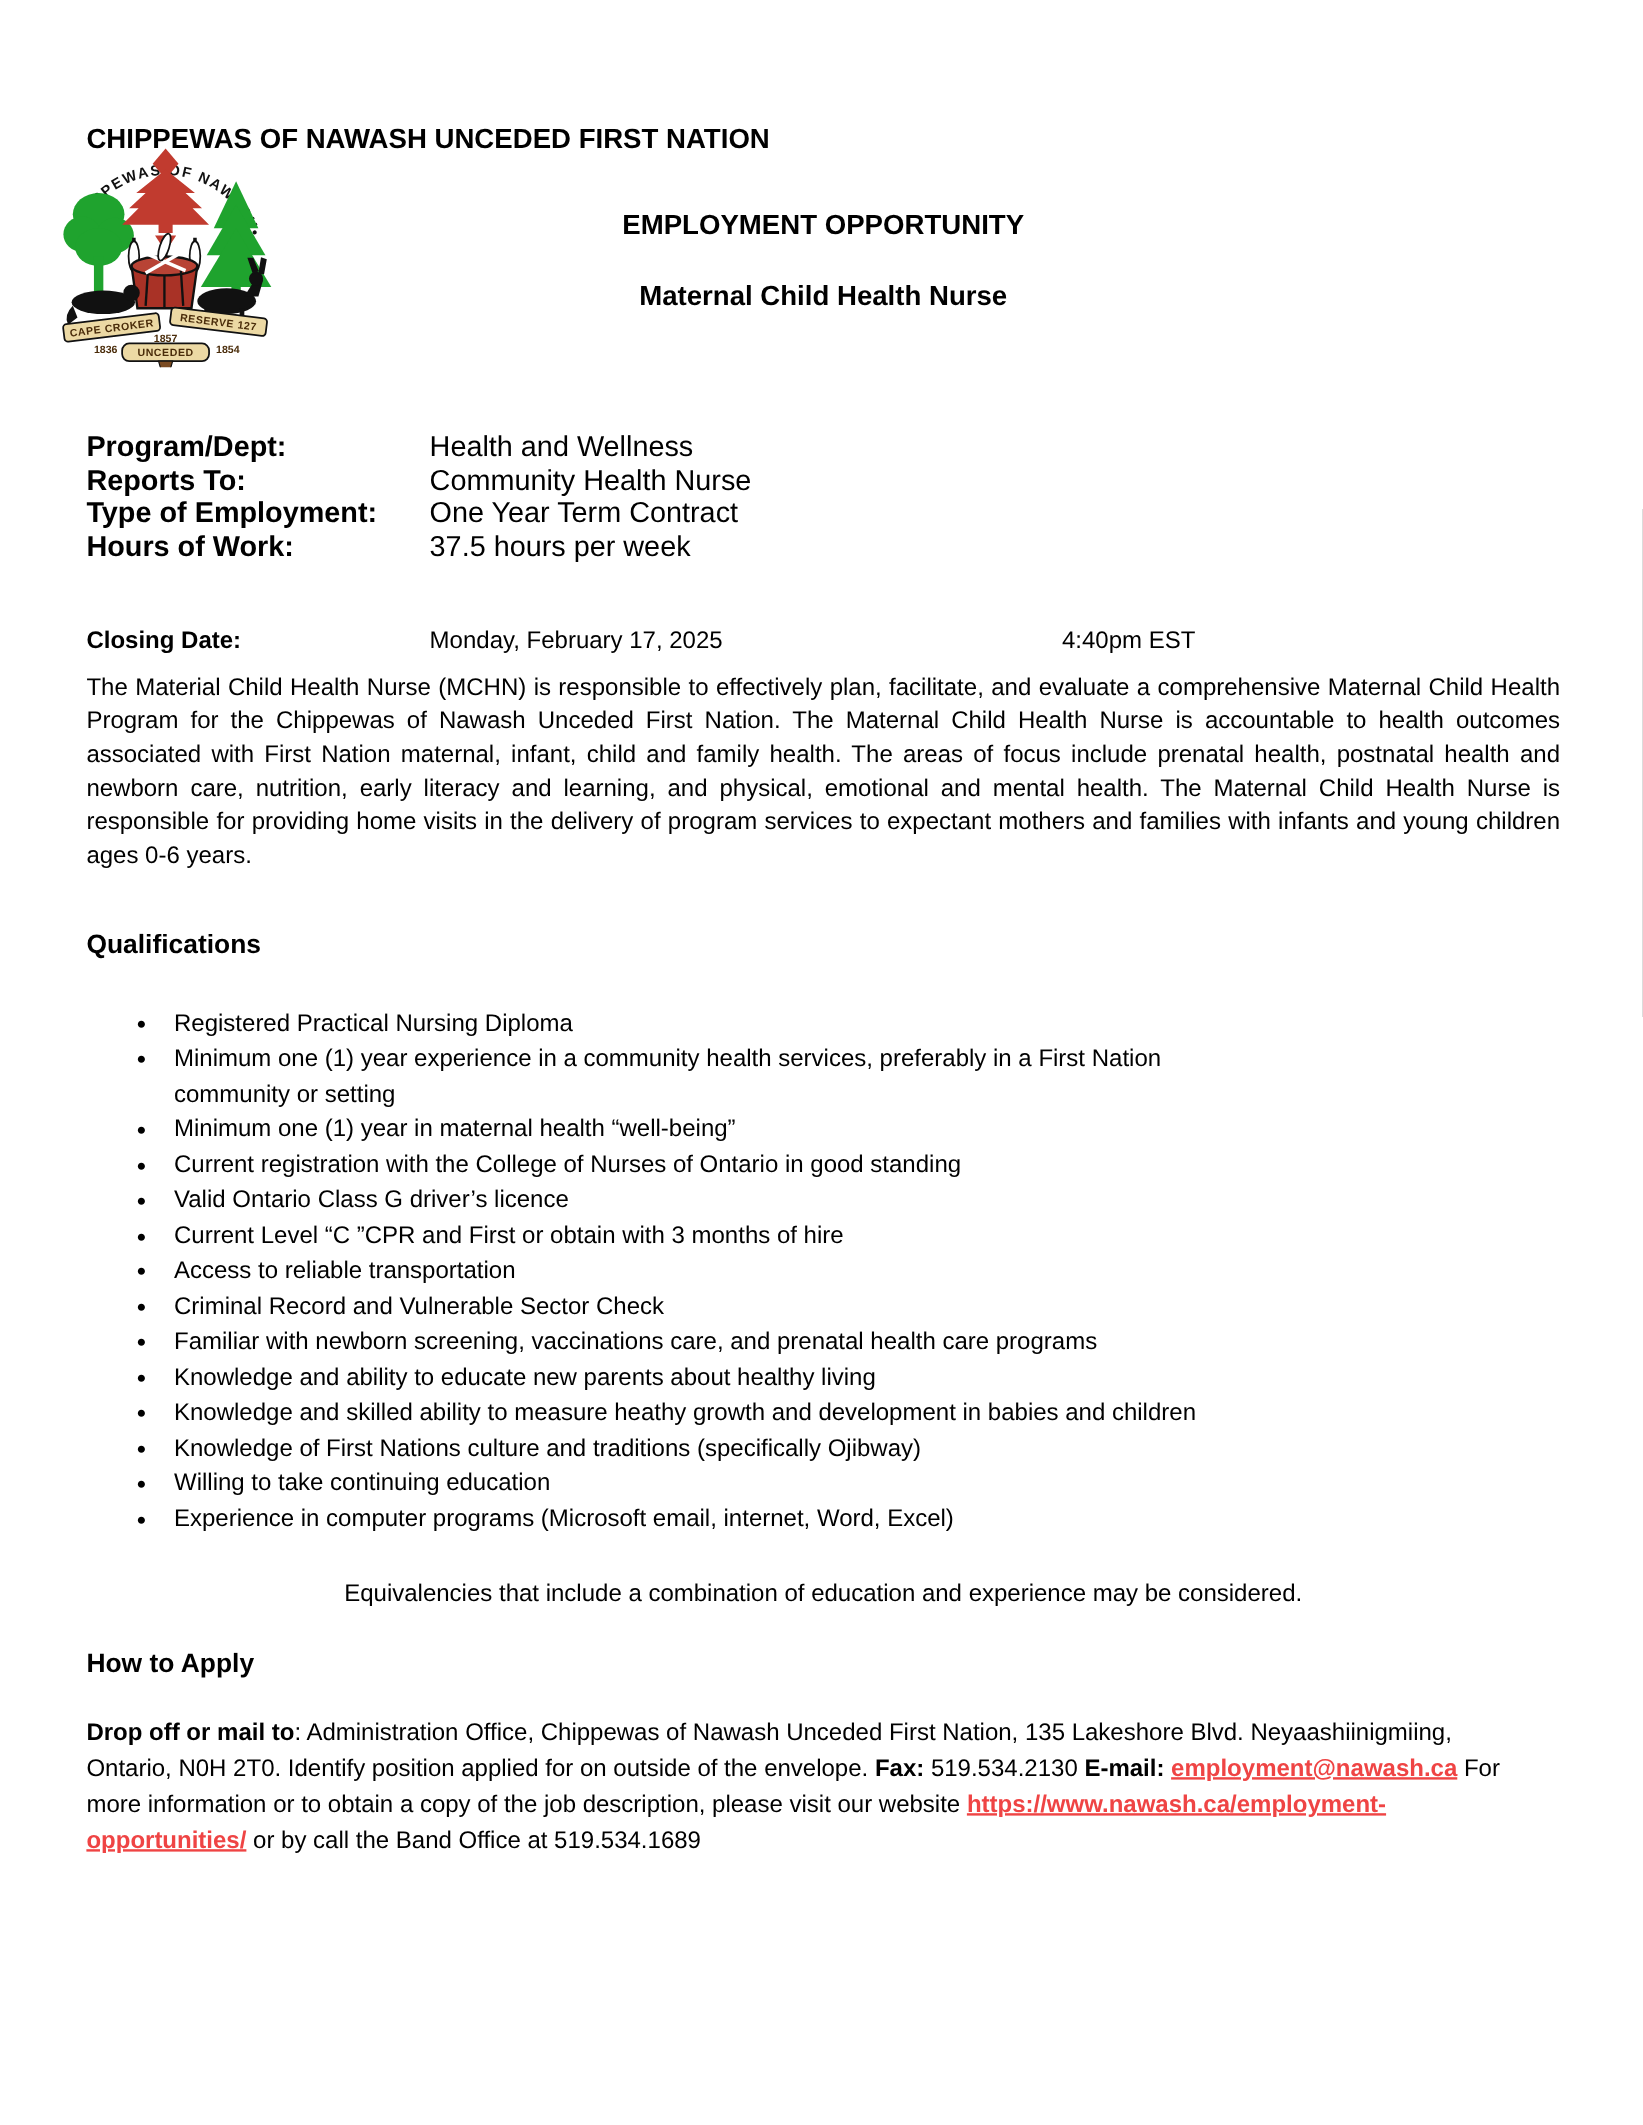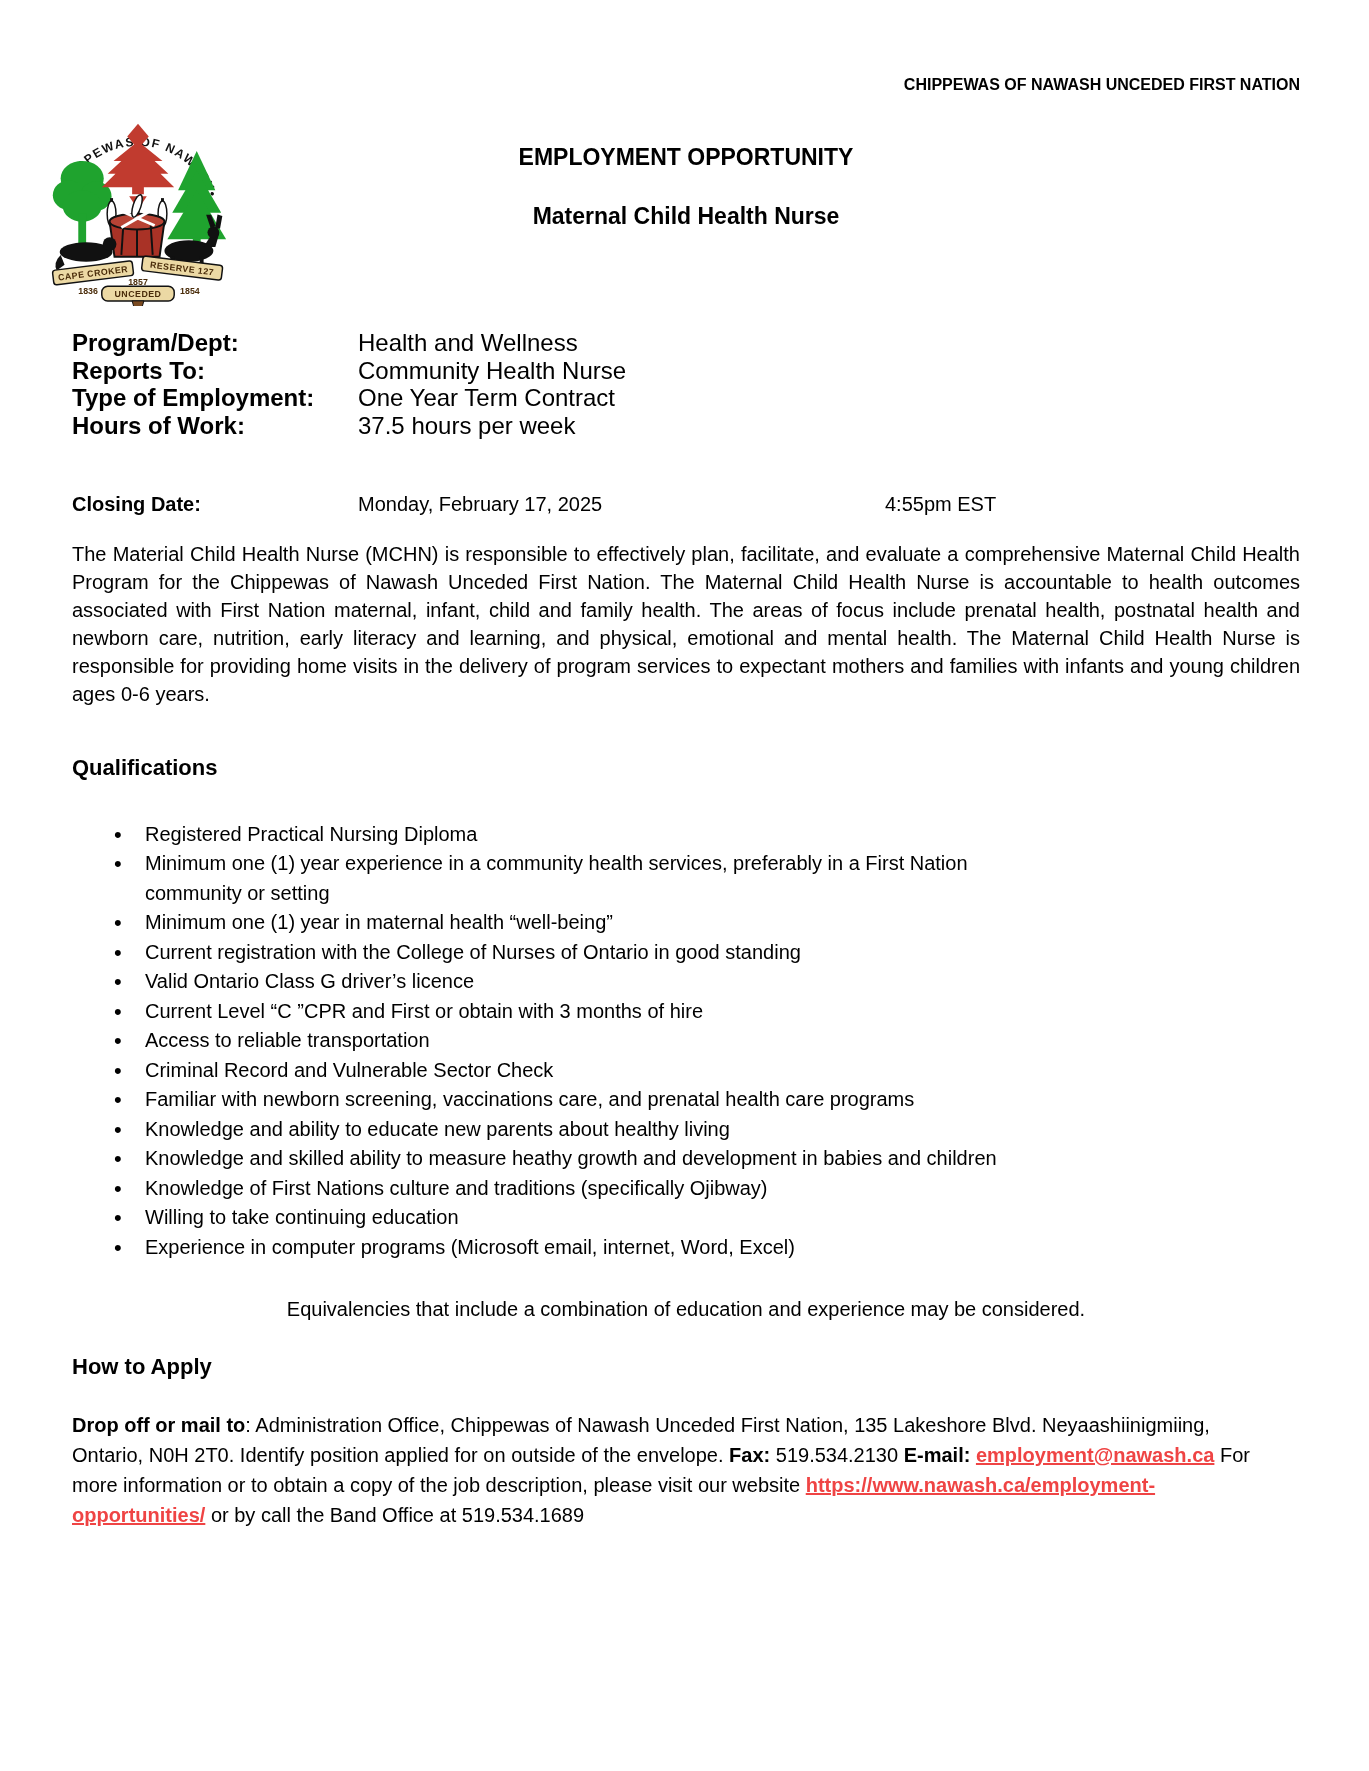--- a/index.html
+++ b/index.html
@@ -9,36 +9,36 @@
     position: relative;
     width: 1369px;
     height: 1771px;
     margin: 0 auto;
     background: #ffffff;
     color: #000000;
     padding: 72px 69px 0 72px;
     overflow: hidden;
   }
   
-  .doc-title   { text-align: right; font-size: 16px; font-weight: bold; line-height: 26px; }
+  .doc-title   { text-align: left; font-size: 23px; font-weight: bold; line-height: 26px; margin-top: 30px; }
   .doc-subtitle{ text-align: center; font-size: 23px; font-weight: bold; line-height: 26px; margin-top: 46px; }
   .doc-position{ text-align: center; font-size: 23px; font-weight: bold; line-height: 26px; margin-top: 33px; }
   .logo-wrap { position: absolute; left: 45px; top: 100px; width: 186px; height: 206px; }
   .logo-wrap svg { width: 100%; height: 100%; display: block; }
   
   .details { margin-top: 100px; }
   .detail-row { display: flex; line-height: 27.5px; font-size: 24px; }
   .detail-label { width: 286px; font-weight: bold; flex: 0 0 286px; }
   .detail-value { flex: 1; }
   .closing-row { display: flex; margin-top: 52px; line-height: 27.5px; font-size: 20px; }
   .closing-row .detail-value { flex: 0 0 527px; }
   .closing-time { flex: 1; }
   
   .summary {
-    margin-top: 21px;
+    margin-top: 10px;
     font-size: 20px;
     line-height: 28px;
     text-align: justify;
   }
   .section-heading { margin-top: 47px; font-size: 22px; font-weight: bold; line-height: 26px; }
   
   ul.quals { margin-top: 39px; list-style: none; }
   ul.quals li {
     position: relative;
     padding-left: 73px;
@@ -171,21 +171,21 @@
     </div>
     <div class="detail-row">
       <span class="detail-label">Hours of Work:</span>
       <span class="detail-value">37.5 hours per week</span>
     </div>
   </div>
 
   <div class="closing-row">
     <span class="detail-label">Closing Date:</span>
     <span class="detail-value">Monday, February 17, 2025</span>
-    <span class="closing-time">4:55pm EST</span>
+    <span class="closing-time">4:40pm EST</span>
   </div>
 
   <p class="summary">The Material Child Health Nurse (MCHN) is responsible to effectively plan, facilitate, and evaluate a comprehensive Maternal Child Health Program for the Chippewas of Nawash Unceded First Nation. The Maternal Child Health Nurse is accountable to health outcomes associated with First Nation maternal, infant, child and family health. The areas of focus include prenatal health, postnatal health and newborn care, nutrition, early literacy and learning, and physical, emotional and mental health. The Maternal Child Health Nurse is responsible for providing home visits in the delivery of program services to expectant mothers and families with infants and young children ages 0-6 years.</p>
 
   <h2 class="section-heading">Qualifications</h2>
   <ul class="quals">
     <li>Registered Practical Nursing Diploma</li>
     <li>Minimum one (1) year experience in a community health services, preferably in a First Nation
 community or setting</li>
     <li>Minimum one (1) year in maternal health “well-being”</li>

